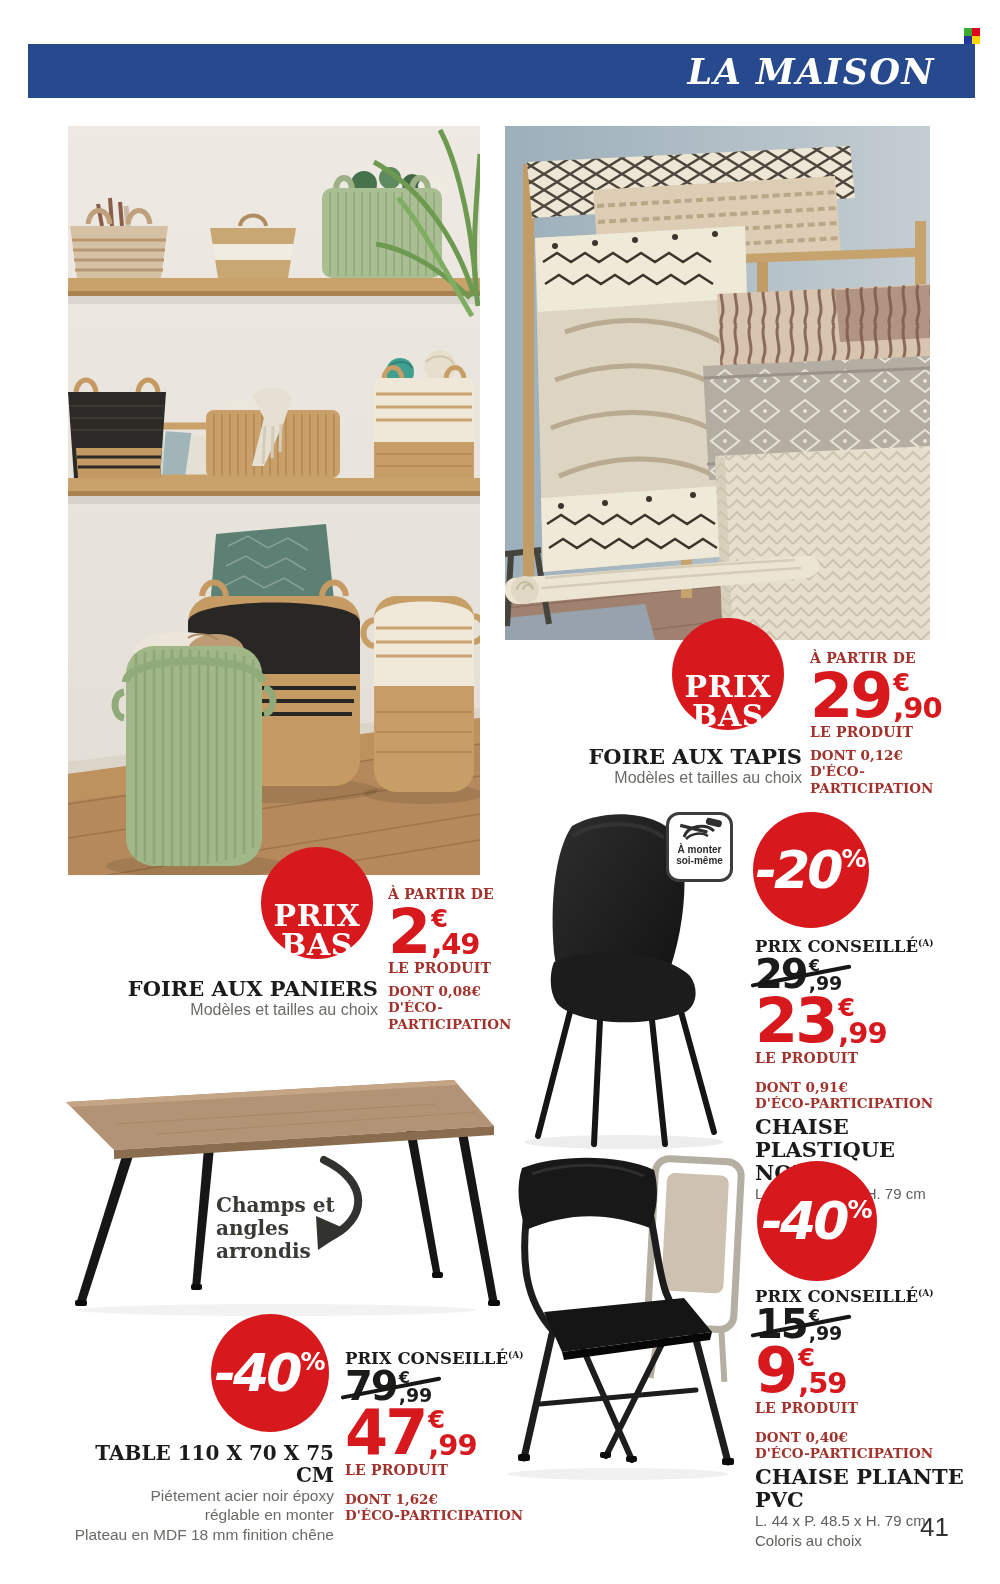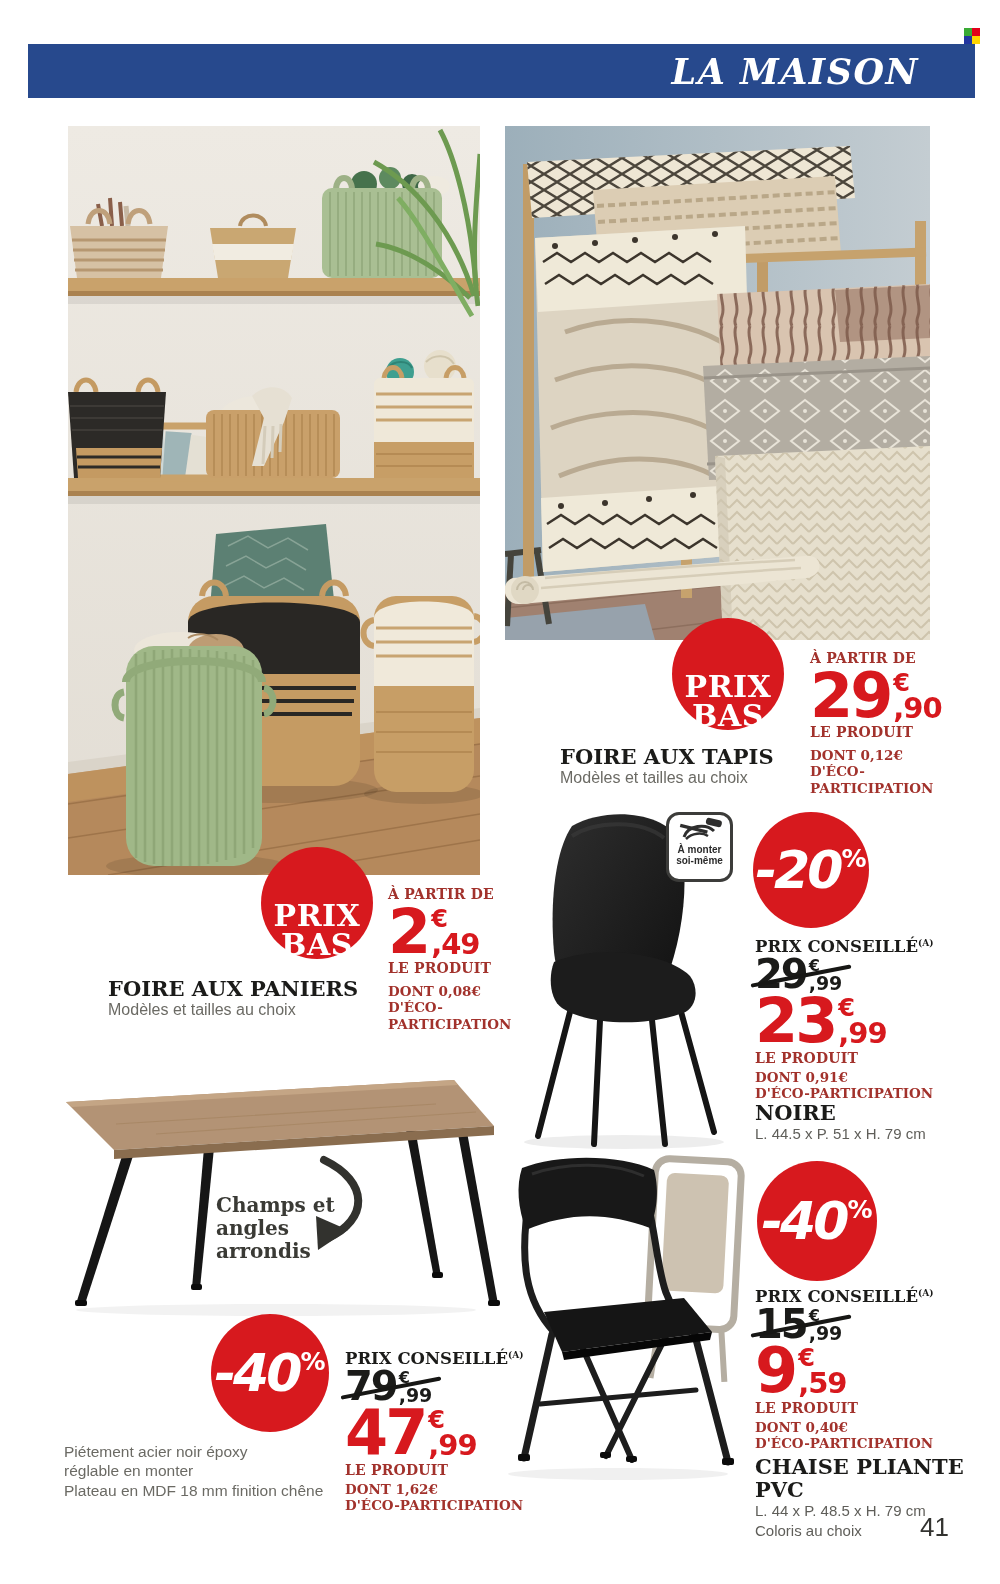--- a/index.html
+++ b/index.html
@@ -2,21 +2,21 @@
 <html><head>
 <meta charset="utf-8">
 <style>
   html,body{margin:0;padding:0;}
   body{width:1000px;height:1584px;position:relative;background:#ffffff;overflow:hidden;
        font-family:"Liberation Sans",sans-serif;}
   .abs{position:absolute;}
 
   
   .header-bar{left:28px;top:44px;width:947px;height:54px;background:#27498d;
-    display:flex;align-items:center;justify-content:flex-end;padding-right:56px;box-sizing:border-box;}
+    display:flex;align-items:center;justify-content:flex-end;padding-right:40px;box-sizing:border-box;}
   .header-title{font-family:"DejaVu Serif",serif;font-style:italic;font-weight:bold;
     color:#ffffff;font-size:35px;letter-spacing:1.5px;}
   .corner-logo{left:964px;top:28px;width:16px;height:16px;display:grid;
     grid-template-columns:8px 8px;grid-template-rows:8px 8px;}
 
   
   .pbadge{border-radius:50%;background:#d7191e;color:#fff;display:flex;flex-direction:column;
     align-items:center;justify-content:flex-end;font-family:"DejaVu Serif",serif;font-weight:bold;z-index:5;}
   .pbadge span{font-size:30px;line-height:.95;letter-spacing:.5px;}
   .dbadge{border-radius:50%;background:#d7191e;color:#fff;display:flex;align-items:center;
@@ -41,22 +41,22 @@
   .oldprice .cur{font-size:16px;line-height:1;}
   .oldprice .dec{font-size:19px;line-height:.95;}
   .oldprice::after{content:'';position:absolute;left:-5px;right:-10px;top:46%;height:4px;
     background:#171715;transform:rotate(-11deg);border-radius:2px;}
   .rrp{font-family:"DejaVu Serif",serif;font-weight:bold;color:#1b1b19;font-size:16.5px;line-height:1.1;}
   .rrp sup{font-size:9px;}
   .pname{font-family:"DejaVu Serif",serif;font-weight:bold;color:#1b1b19;font-size:21px;line-height:1.1;}
   .gsub{font-family:"Liberation Sans",sans-serif;color:#6b6a64;font-size:16px;line-height:1.25;}
   .dims{font-family:"Liberation Sans",sans-serif;color:#5f5e59;font-size:15px;line-height:1.3;}
   .callout{font-family:"DejaVu Serif",serif;font-weight:bold;color:#3a3a35;font-size:20px;line-height:1.15;}
-  .ralign{text-align:left;}
-  .mt2{margin-top:2px;}.mt4{margin-top:4px;}.mt6{margin-top:6px;}
+  .ralign{text-align:right;}
+  .mt2{margin-top:12px;}.mt4{margin-top:4px;}.mt6{margin-top:6px;}
 
   
   .assembly{left:666px;top:812px;width:67px;height:70px;border:3px solid #3c3c3a;border-radius:13px;
     background:#fff;box-sizing:border-box;display:flex;flex-direction:column;align-items:center;z-index:6;}
   .assembly .txt{font-size:10px;color:#2b2b2b;line-height:1.05;text-align:center;font-weight:bold;}
 
   .pagenum{font-size:26px;color:#333330;}
 </style>
 </head>
 <body>
@@ -469,20 +469,21 @@
   <div class="price">
     <span class="int">23</span>
     <span class="tail">
       <span class="cur">€</span>
       <span class="dec">,99</span>
     </span>
   </div>
   <div class="rlab">LE PRODUIT</div>
   <div class="eco mt2">DONT 0,91€</div>
   <div class="eco">D'ÉCO-PARTICIPATION</div>
+  <div class="pname mt4">CHAISE PLASTIQUE</div>
   <div class="pname">NOIRE</div>
   <div class="dims">L. 44.5 x P. 51 x H. 79 cm</div>
 </div>
 
 <svg class="abs" style="left:56px;top:1064px" width="444" height="254" viewBox="0 0 444 254">
   <ellipse cx="220" cy="246" rx="200" ry="6" fill="#000" opacity=".05"></ellipse>
   <g fill="#161616">
     <path d="M66,92 L20,240 L29,240 L77,92 Z"></path>
     <path d="M148,84 L136,224 L144,224 L158,84 Z"></path>
     <path d="M350,66 L378,214 L385,212 L359,64 Z"></path>
@@ -530,20 +531,21 @@
       <span class="cur">€</span>
       <span class="dec">,99</span>
     </span>
   </div>
   <div class="rlab">LE PRODUIT</div>
   <div class="eco mt2">DONT 1,62€</div>
   <div class="eco">D'ÉCO-PARTICIPATION</div>
 </div>
 
 <div class="abs ralign" style="right:666px;top:1442px;width:270px">
+  <div class="pname" style="font-size:20px">TABLE 110 X 70 X 75 CM</div>
   <div class="gsub" style="font-size:15.5px">Piétement acier noir époxy</div>
   <div class="gsub" style="font-size:15.5px">réglable en monter</div>
   <div class="gsub" style="font-size:15.5px">Plateau en MDF 18 mm finition chêne</div>
 </div>
 
 <svg class="abs" style="left:488px;top:1152px" width="264" height="330" viewBox="0 0 264 330">
   <ellipse cx="130" cy="322" rx="110" ry="6" fill="#000" opacity=".06"></ellipse>
 
   <g transform="translate(168,6) rotate(3)">
     <rect x="0" y="0" width="86" height="168" rx="14" fill="none" stroke="#b5aea2" stroke-width="7"></rect>

